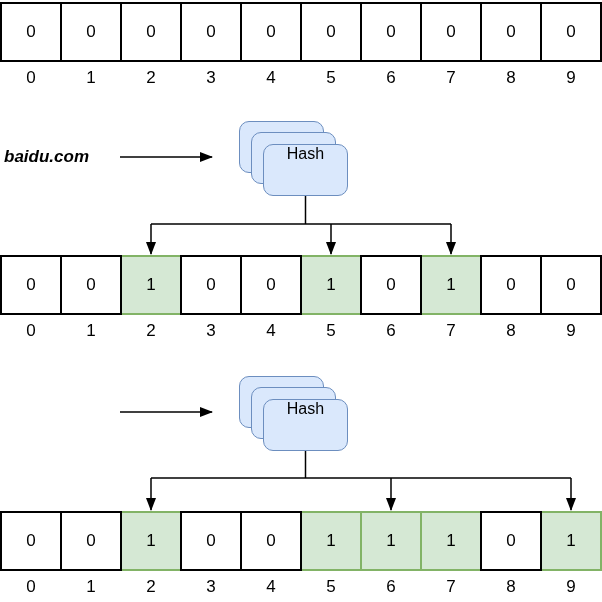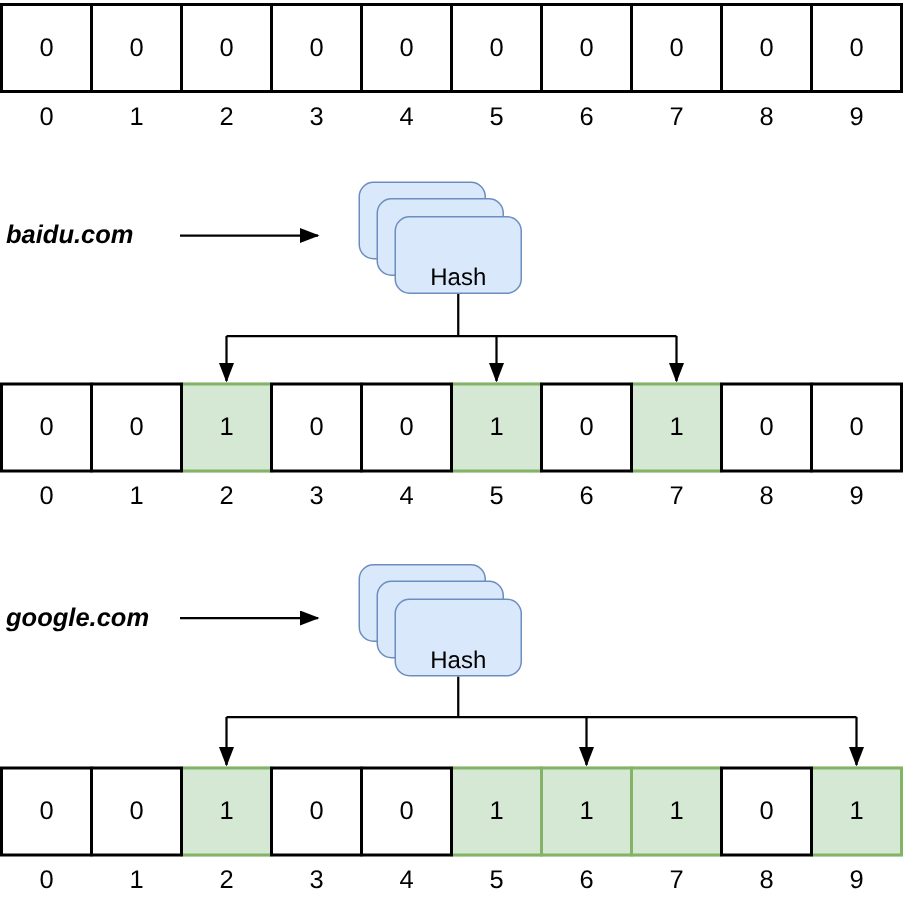--- a/index.html
+++ b/index.html
@@ -27,21 +27,21 @@
   .input-label{
     position:absolute;left:4px;height:20px;line-height:20px;
     font-size:17px;font-weight:bold;font-style:italic;text-align:right;
   }
   .hash-stack{position:absolute;width:133px;height:99px;}
   .hash-box{
     position:absolute;width:85px;height:52px;box-sizing:border-box;
     border:1.5px solid var(--hash-border,#6c8ebf);
     background:var(--hash-fill,#dae8fc);
     border-radius:10px;
-    display:flex;align-items:flex-end;justify-content:center;
+    display:flex;align-items:flex-start;justify-content:center;
     font-size:16px;
   }
   .hash-box.back{left:0;top:0;}
   .hash-box.mid{left:12px;top:11px;}
   .hash-box.front{left:24px;top:23px;}
   #arrow-layer{position:absolute;left:0;top:0;width:602px;height:602px;pointer-events:none;}
 </style>
 </head>
 <body>
 
@@ -123,21 +123,20 @@
       <div class="idx" style="left: 120px;">2</div>
       <div class="idx" style="left: 180px;">3</div>
       <div class="idx" style="left: 240px;">4</div>
       <div class="idx" style="left: 300px;">5</div>
       <div class="idx" style="left: 360px;">6</div>
       <div class="idx" style="left: 420px;">7</div>
       <div class="idx" style="left: 480px;">8</div>
       <div class="idx" style="left: 540px;">9</div>
     </div>
 
-  <div class="input-label" style="top:402px">google.com</div>
   <div class="hash-stack" style="left:239px;top:376px">
     <div class="hash-box back"></div>
     <div class="hash-box mid"></div>
     <div class="hash-box front">
       <span>Hash</span>
     </div>
   </div>
 
   <div class="bit-array" style="top:511px">
       <div class="cell" style="left: 0px;">0</div>

